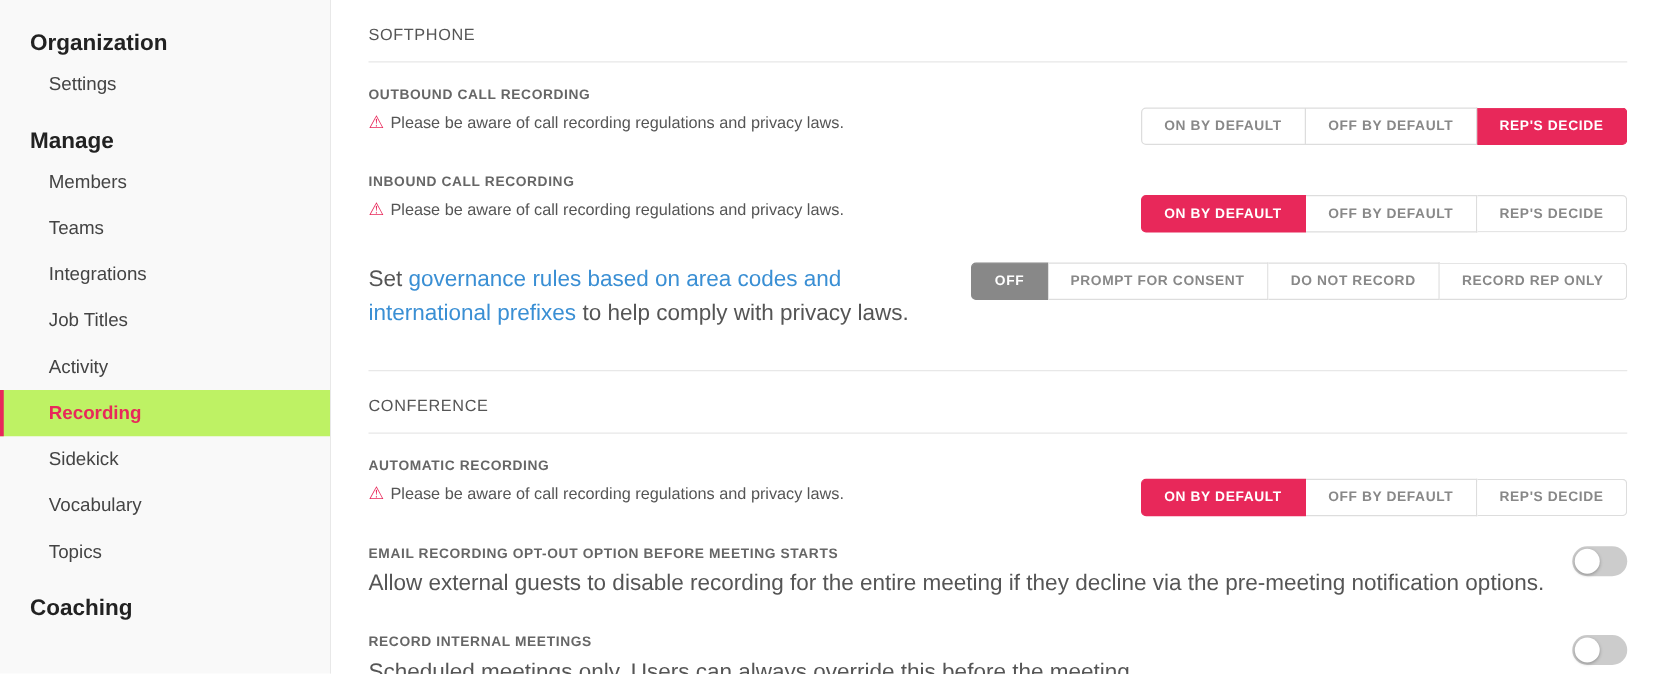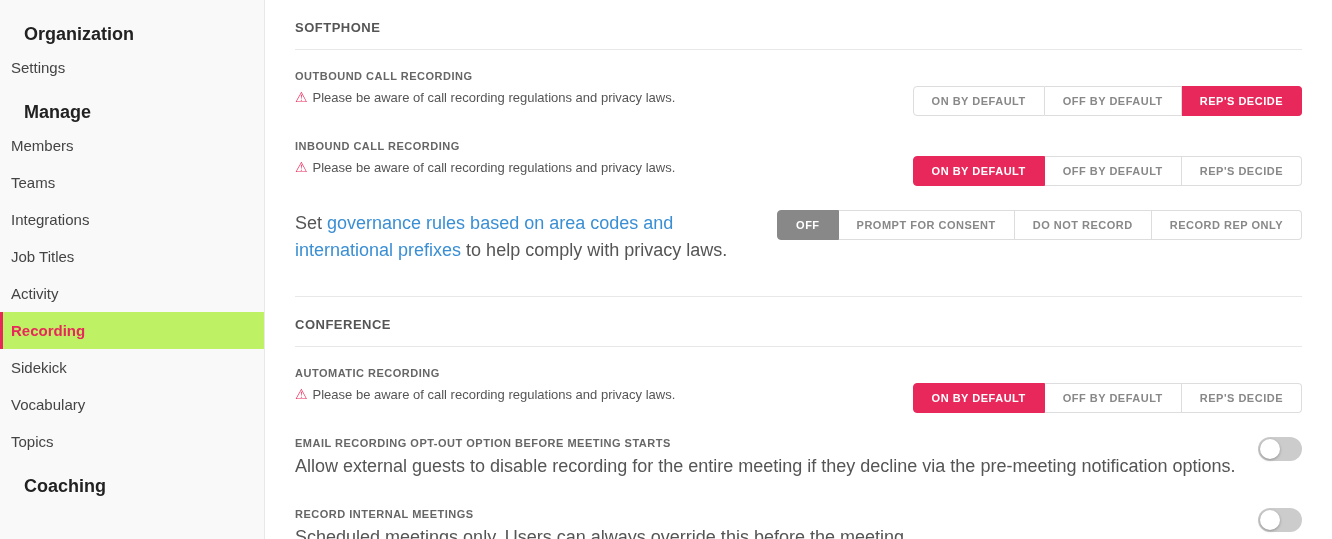--- a/index.html
+++ b/index.html
@@ -14,21 +14,21 @@
       padding: 16px 0;
       overflow-y: auto;
     }
     .sidebar-section-title {
       font-size: 18px;
       font-weight: 600;
       color: #222;
       padding: 8px 24px 4px;
     }
     .sidebar-item {
-      padding: 10px 8px;
+      padding: 10px 36px;
       font-size: 15px;
       color: #444;
       cursor: pointer;
       border-left: 3px solid transparent;
     }
     .sidebar-item.active {
       color: #e8285a;
       font-weight: 600;
       border-left: 3px solid #e8285a;
       background: #bef264;
@@ -49,21 +49,21 @@
     
     .main {
       flex: 1;
       overflow-y: auto;
       padding: 20px 30px;
       background: #fff;
     }
 
     .section-header {
       font-size: 13px;
-      font-weight: 700;
+      font-weight: 400;
       color: #555;
       letter-spacing: 0.5px;
       padding-bottom: 14px;
       border-bottom: 1px solid #e8e8e8;
       margin-bottom: 20px;
     }
 
     .setting-row {
       margin-bottom: 24px;
     }

